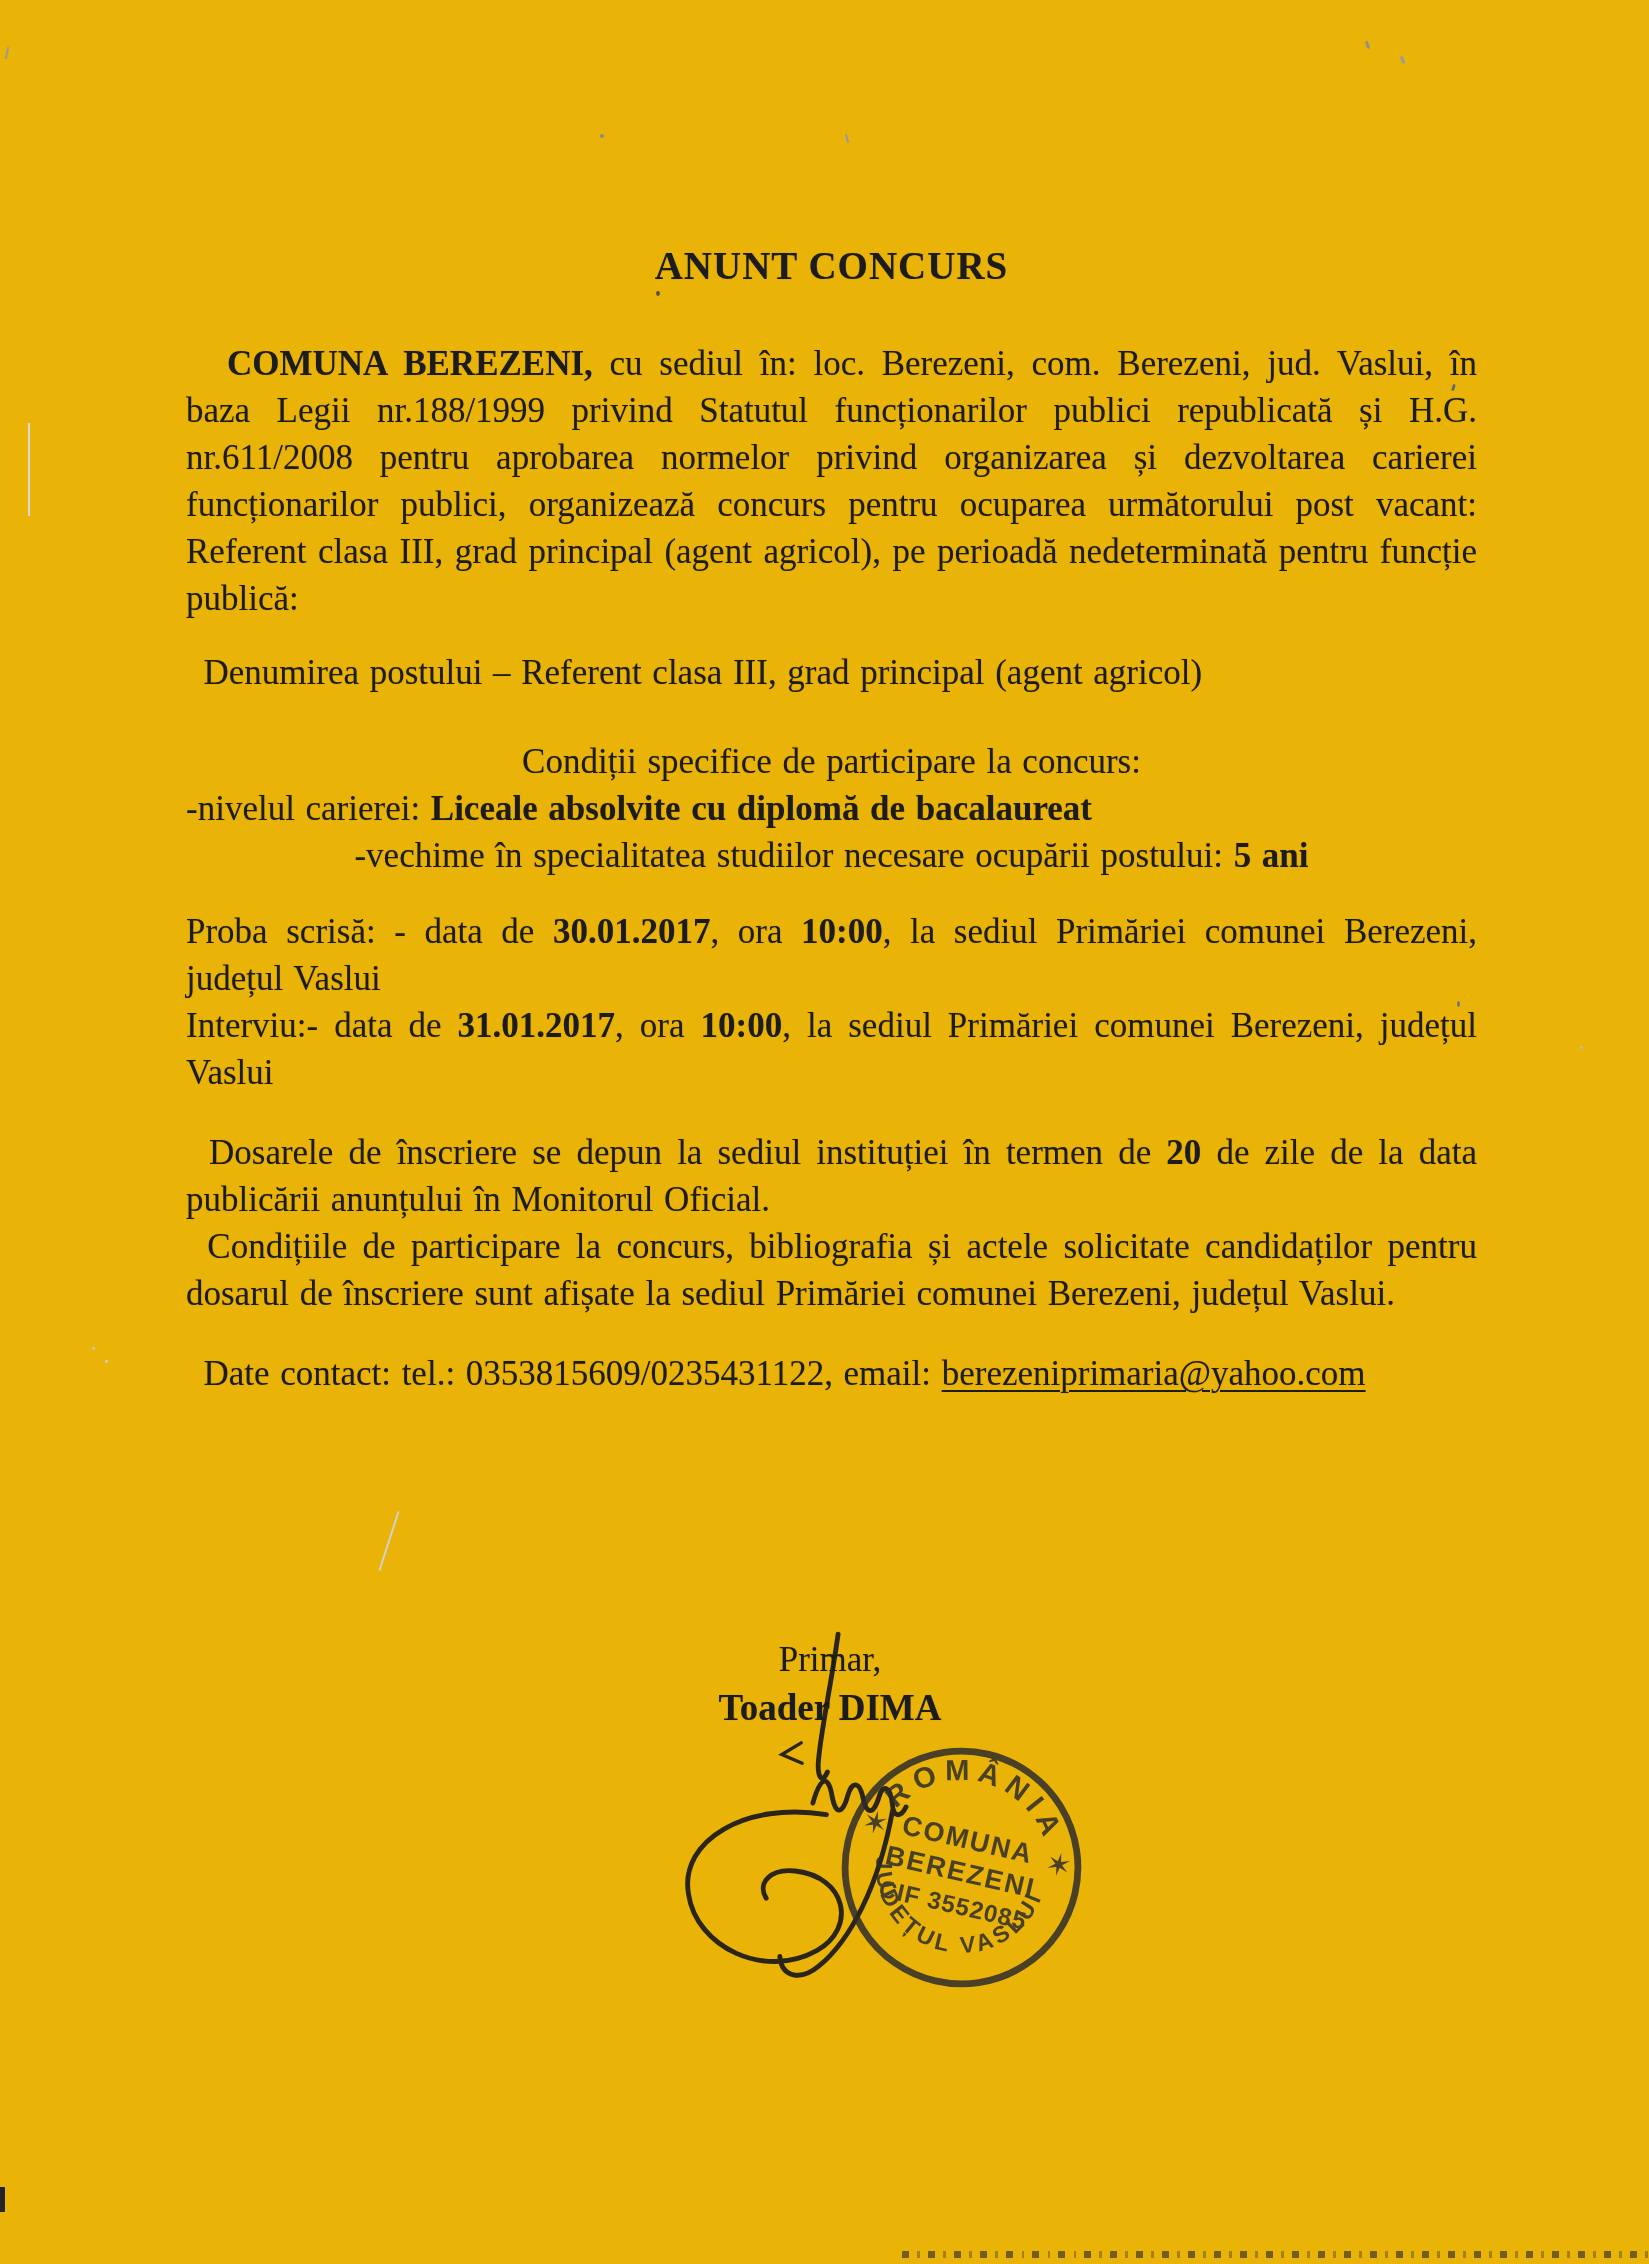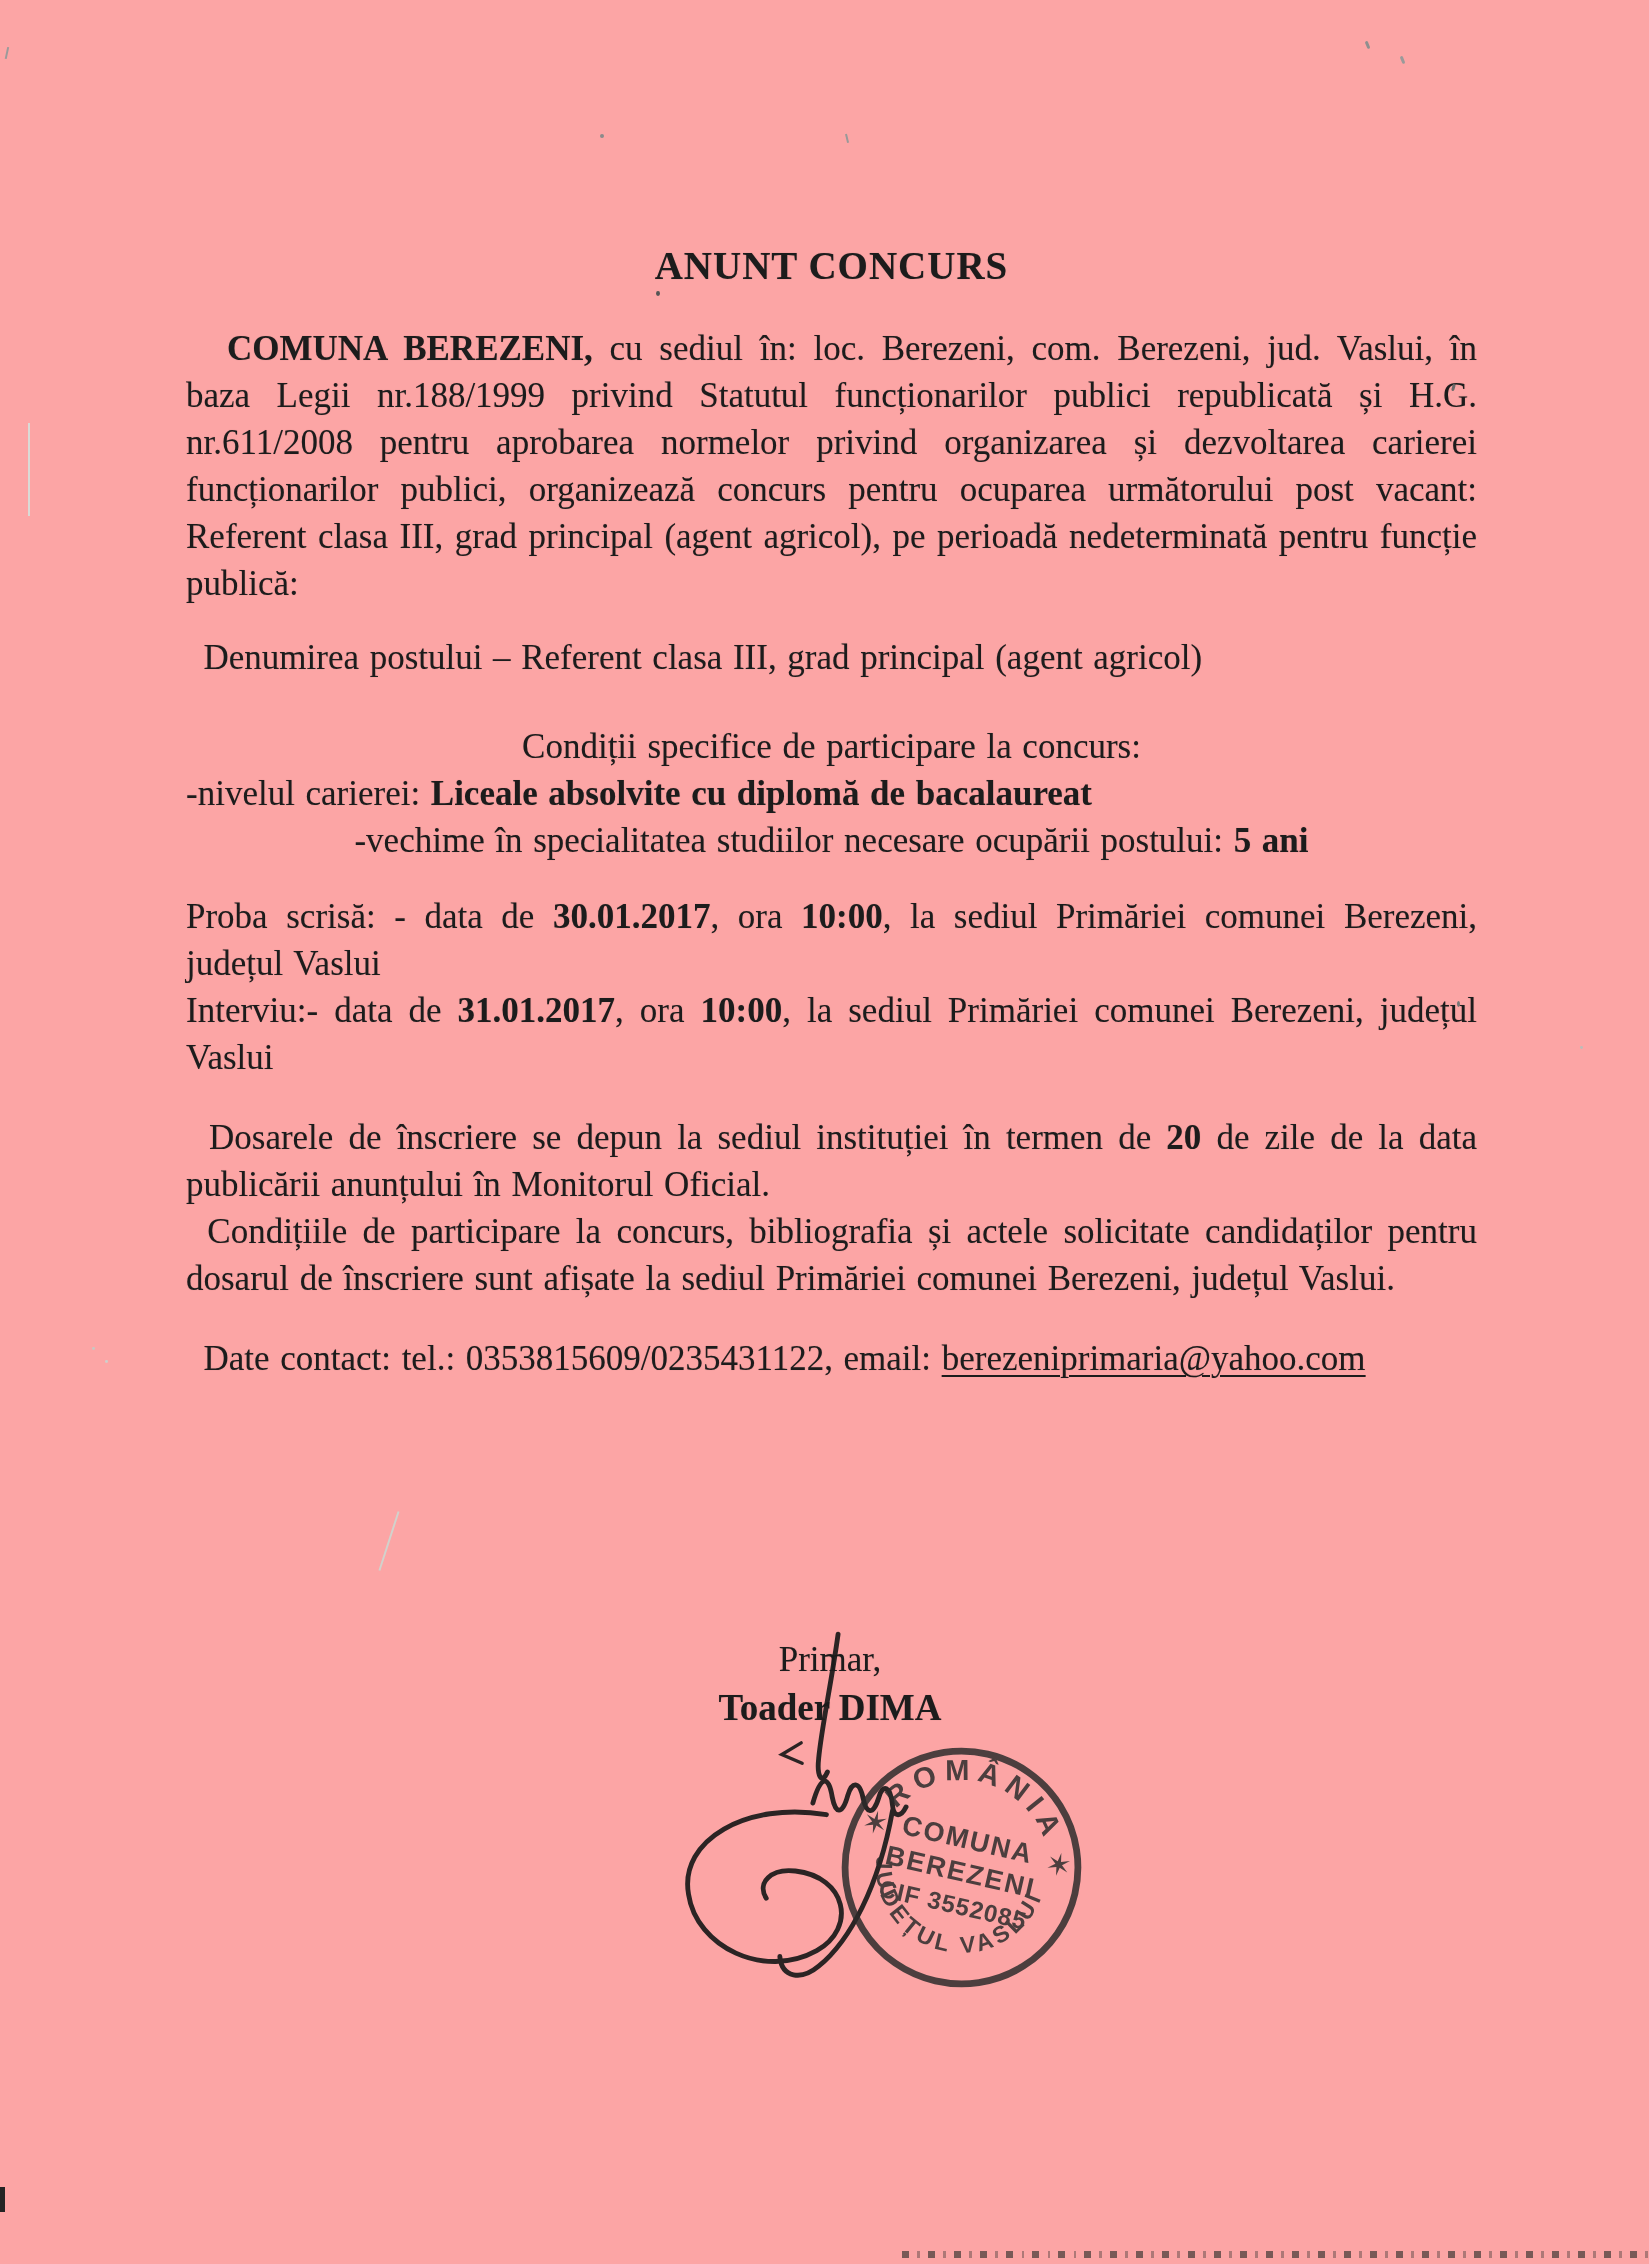--- a/index.html
+++ b/index.html
@@ -1,29 +1,29 @@
 <!DOCTYPE html>
 <html><head>
 <meta charset="utf-8">
 <title>Scanned Document</title>
 <style>
   html,body{margin:0;padding:0;background:#e8e8e6;}
   .page{
     width:1650px;height:2265px;position:relative;margin:0 auto;
-    background:#fca5a5;overflow:hidden;
+    background:#eab308;overflow:hidden;
     font-family:"Liberation Serif","DejaVu Serif",serif;
     color:#1c1c1c;
   }
   .doc-title{
     position:absolute;left:186px;top:243px;width:1291px;margin:0;
     text-align:center;font-size:39px;font-weight:bold;letter-spacing:1px;
     text-shadow:0 0 1px rgba(25,25,25,.3);
   }
   .content{
-    position:absolute;left:186px;top:325px;width:1291px;
+    position:absolute;left:186px;top:340px;width:1291px;
     font-size:35px;line-height:47px;word-spacing:1.9px;
     text-shadow:0 0 1px rgba(25,25,25,.25);
   }
   .para{margin:0;}
   .underline{text-decoration:underline;text-underline-offset:4.9px;text-decoration-thickness:1.9px;}
   .sig-block{
     position:absolute;left:539px;top:1636px;width:582px;text-align:center;
     font-size:35px;line-height:48px;text-shadow:0 0 1px rgba(25,25,25,.25);
   }
   .sig-name{font-weight:bold;font-size:37px;}

